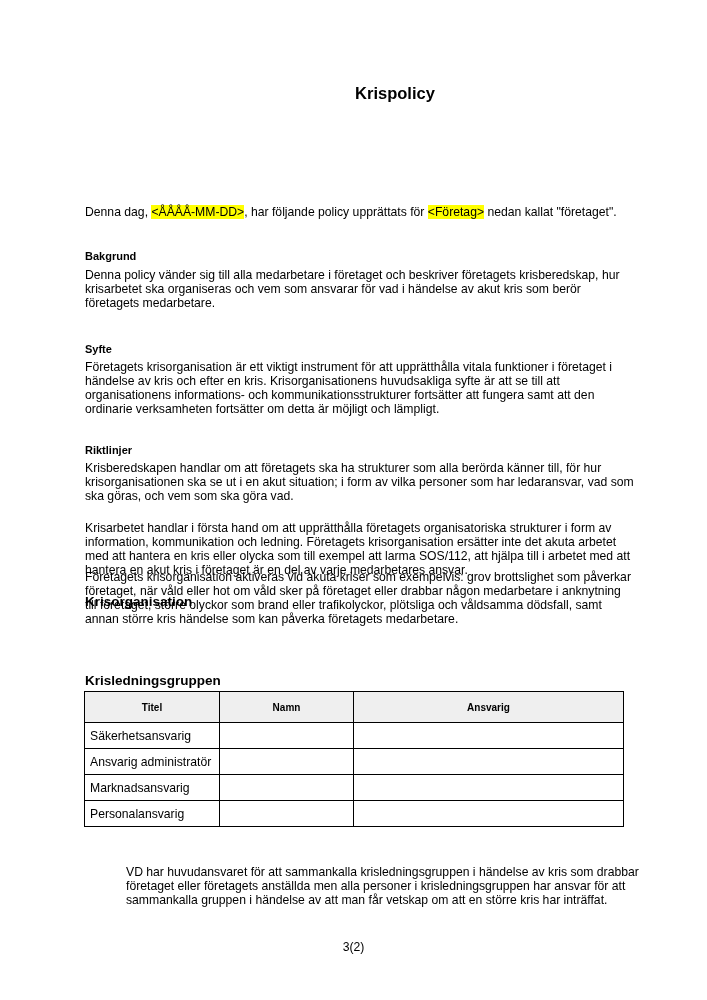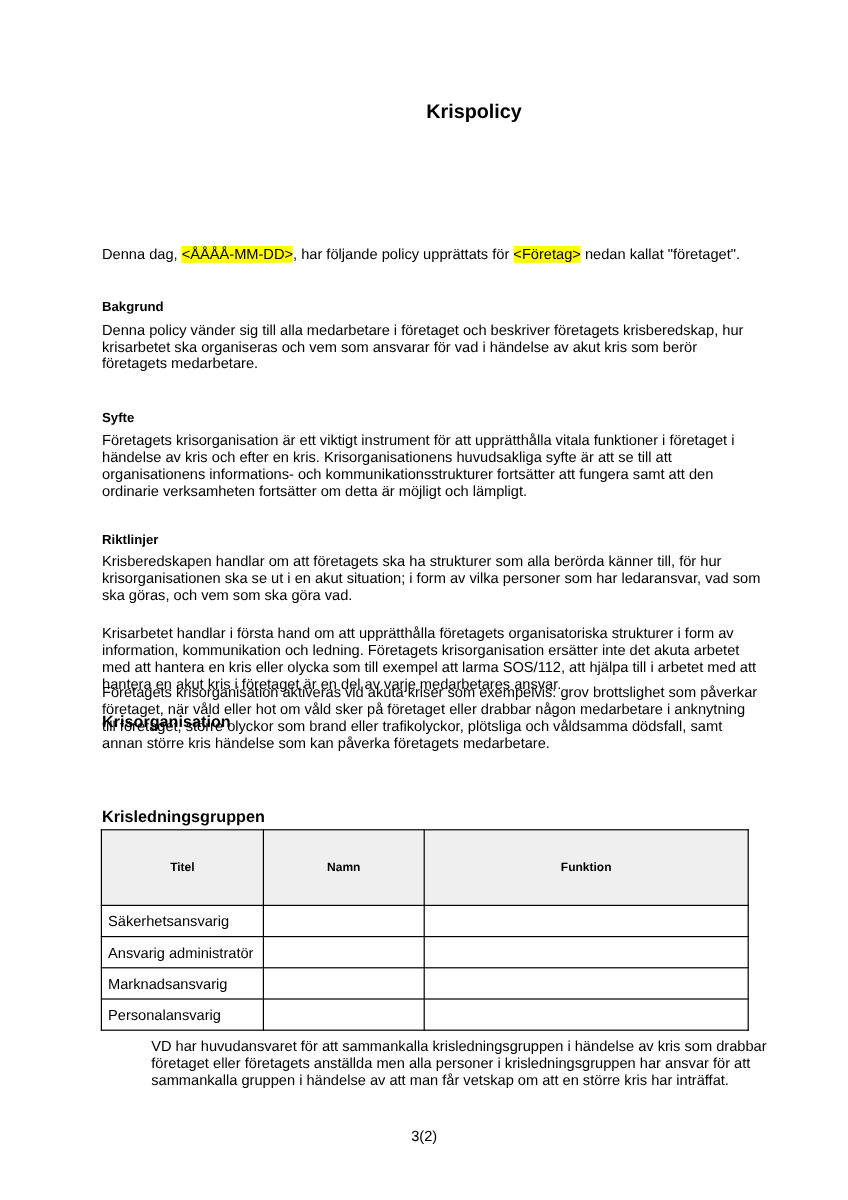--- a/index.html
+++ b/index.html
@@ -30,21 +30,21 @@
   .t-krisledningsgruppen{top:673px;}
   .p-closing{top:865px;margin-left:41px;}
   .footer{left:85px;top:940px;width:537px;text-align:center;font-size:12.2px;}
   table.krisgrupp{
     position:absolute;left:84px;top:691px;width:539px;
     border-collapse:collapse;table-layout:fixed;
   }
   table.krisgrupp th,table.krisgrupp td{border:1px solid #000000;}
   table.krisgrupp th{
     background:#efefef;font-size:10px;font-weight:bold;
-    text-align:center;vertical-align:middle;height:30px;padding:16px;
+    text-align:center;vertical-align:middle;height:30px;padding:0;
   }
   table.krisgrupp td{
     font-size:12.2px;height:25px;vertical-align:middle;
     padding:0 0 0 5px;text-align:left;
   }
   .col-titel{width:135px;}
   .col-namn{width:134px;}
   .col-funktion{width:270px;}
 </style>
 </head>
@@ -85,21 +85,21 @@
 <table class="krisgrupp">
   <colgroup>
     <col class="col-titel">
       <col class="col-namn">
       <col class="col-funktion">
   </colgroup>
   <thead>
     <tr>
       <th>Titel</th>
       <th>Namn</th>
-      <th>Funktion</th>
+      <th>Ansvarig</th>
     </tr>
   </thead>
   <tbody>
     <tr>
       <td>Säkerhetsansvarig</td>
       <td></td>
       <td></td>
     </tr>
     <tr>
       <td>Ansvarig administratör</td>

